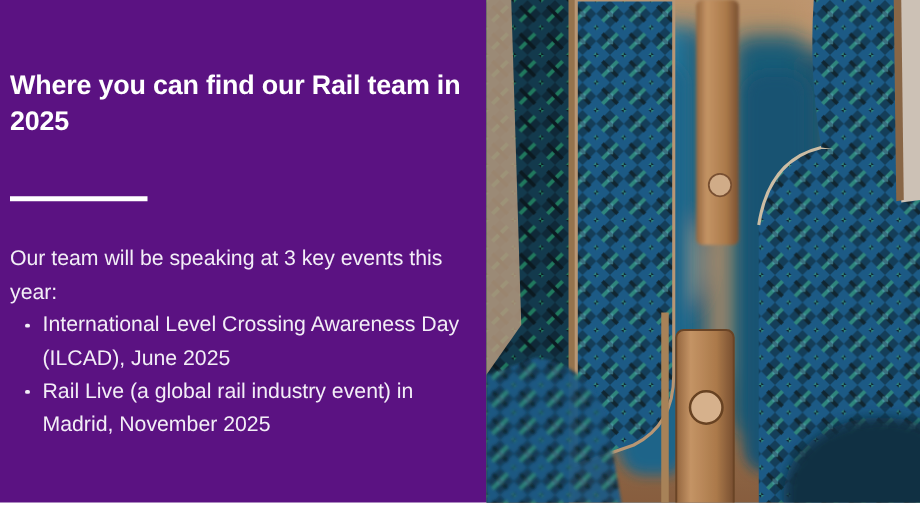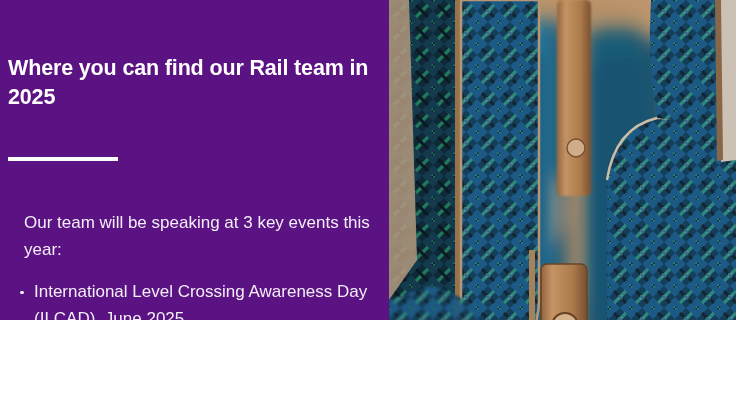--- a/index.html
+++ b/index.html
@@ -10,21 +10,21 @@
   body {
     width: 736px;
     height: 414px;
     overflow: hidden;
     font-family: "Liberation Sans", sans-serif;
   }
 
   #slide {
     position: relative;
     width: 736px;
-    height: 320px;
+    height: 402px;
     display: flex;
     overflow: hidden;
   }
 
   
   #text-panel {
     position: relative;
     width: 389px;
     height: 414px;
     background: #5b1282;
@@ -61,21 +61,21 @@
     position: absolute;
     left: 4px;
     top: 194px;
     width: 382px;
     color: #f3eef7;
     font-size: 17px;
     line-height: 26.5px;
   }
 
   #intro {
-    margin: 16px;
+    margin: 0;
     padding: 0 0 0 4px;
     color: #f3eef7;
   }
 
   #event-list {
     list-style: none;
     margin: 0;
     padding: 0;
   }
 
@@ -123,20 +123,24 @@
     <hr id="divider">
 
     <div id="body-block">
 
       <p id="intro">Our team will be speaking at 3 key events this year:</p>
 
       <ul id="event-list">
         <li>
           <span class="bullet-dot"></span>
           <span>International Level Crossing Awareness Day (ILCAD), June 2025</span>
+        </li>
+        <li>
+          <span class="bullet-dot"></span>
+          <span>Rail Live (a global rail industry event) in Madrid, November 2025</span>
         </li>
       </ul>
 
     </div>
   </section>
 
   <figure id="photo" style="margin:0;">
     <svg id="photo-svg" viewBox="0 0 347 414" preserveAspectRatio="none">
       <defs>
 

